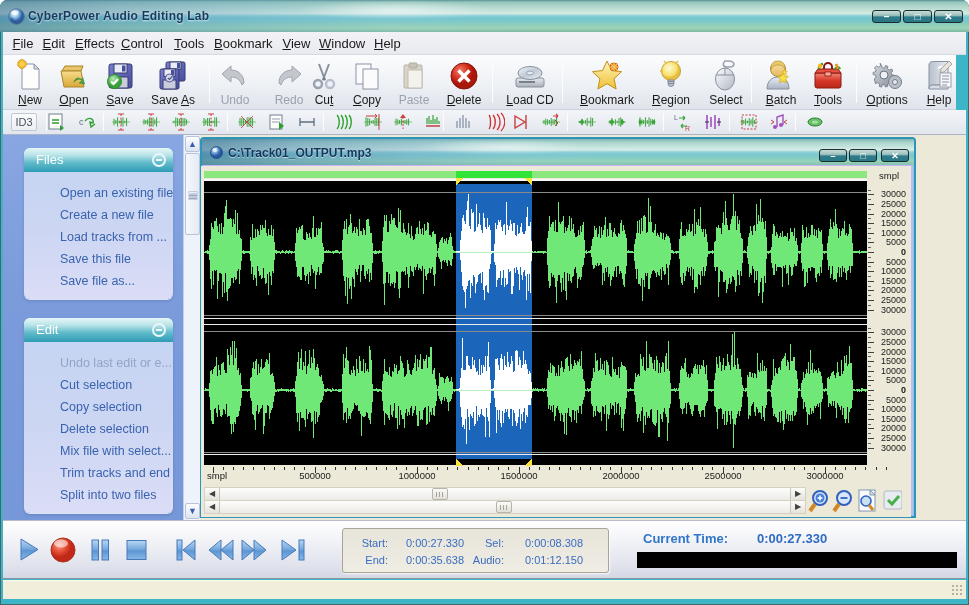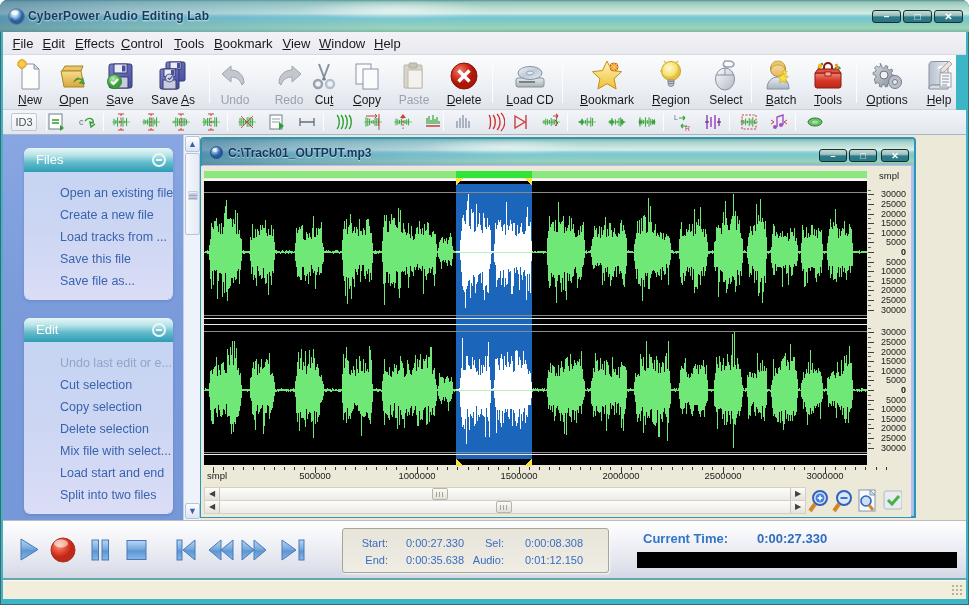--- a/index.html
+++ b/index.html
@@ -559,21 +559,21 @@
           </div>
 </div>
 <div class="panel" style="top:183px;">
   <div class="phead">Edit<div class="pmin"></div></div>
   <div class="pbody">
             <div class="plink dis">Undo last edit or e...</div>
             <div class="plink">Cut selection</div>
             <div class="plink">Copy selection</div>
             <div class="plink">Delete selection</div>
             <div class="plink">Mix file with select...</div>
-            <div class="plink">Load start and end</div>
+            <div class="plink">Trim tracks and end</div>
             <div class="plink">Split into two files</div>
           </div>
 </div>
       </div>
    <div id="sbscroll" class="abs">
      <div class="sbbtn" style="top:1px;">▲</div>
      <div id="sbthumb"></div>
      <div class="sbbtn" style="bottom:1px;">▼</div>
    </div>
    <div id="wavewin" class="abs">

